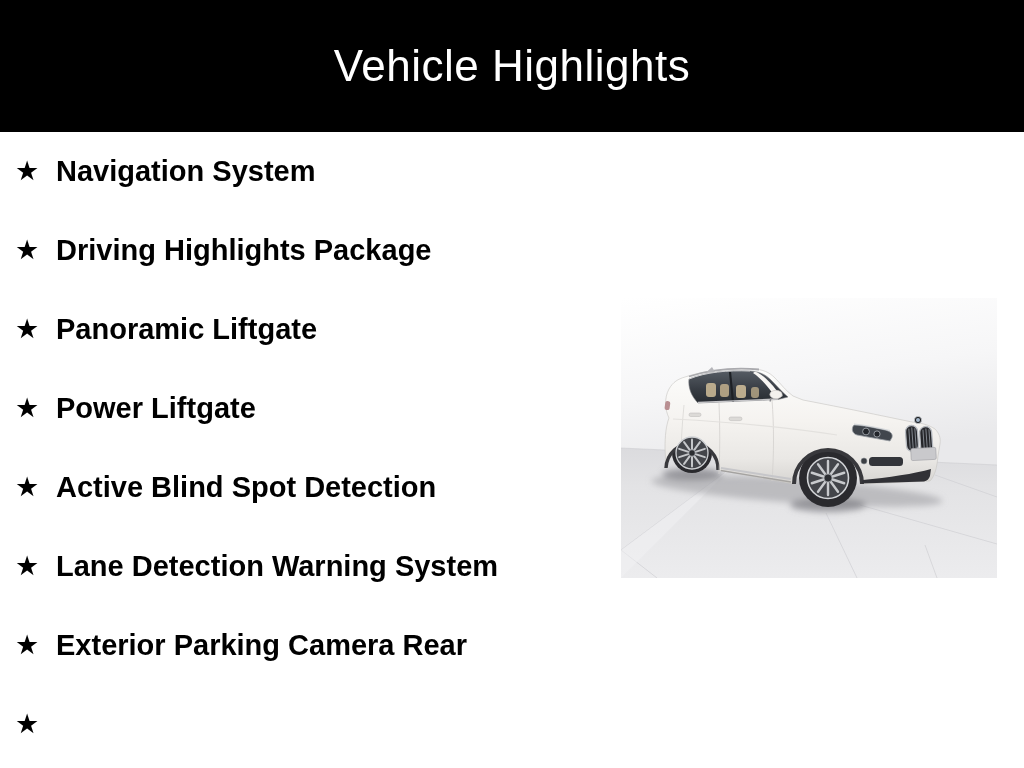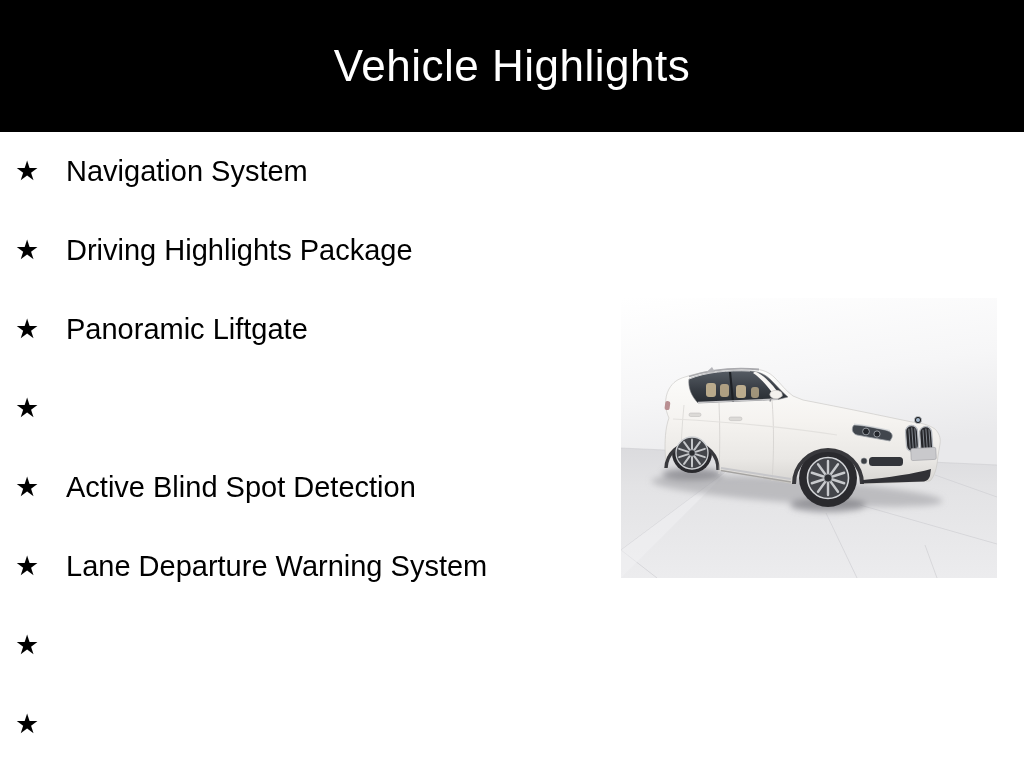--- a/index.html
+++ b/index.html
@@ -39,22 +39,23 @@
     font-size: 27px;
     line-height: 1;
     color: #000000;
     width: 26px;
     flex: 0 0 auto;
     text-align: left;
   }
   .item-text {
     font-size: 29px;
     color: #000000;
-    margin-left: 25px;
+    margin-left: 15px;
     white-space: nowrap;
+    font-weight: bold;
   }
   .photo {
     position: absolute; left: 621px; top: 298px;
     width: 376px; height: 280px;
     margin: 0;
   }
   .photo svg { display: block; }
 </style>
 </head>
 <body>
@@ -71,31 +72,33 @@
     <li>
       <span class="star">★</span>
       <span class="item-text">Driving Highlights Package</span>
     </li>
     <li>
       <span class="star">★</span>
       <span class="item-text">Panoramic Liftgate</span>
     </li>
     <li>
       <span class="star">★</span>
+      <span class="item-text">Power Liftgate</span>
     </li>
     <li>
       <span class="star">★</span>
       <span class="item-text">Active Blind Spot Detection</span>
     </li>
     <li>
       <span class="star">★</span>
-      <span class="item-text">Lane Departure Warning System</span>
-    </li>
-    <li>
-      <span class="star">★</span>
+      <span class="item-text">Lane Detection Warning System</span>
+    </li>
+    <li>
+      <span class="star">★</span>
+      <span class="item-text">Exterior Parking Camera Rear</span>
     </li>
     <li>
       <span class="star">★</span>
     </li>
   </ul>
 
 <figure class="photo">
   <svg viewBox="0 0 376 280" width="376" height="280" role="img">
     <defs>
       <linearGradient id="wallG" x1="0" y1="0" x2="0.3" y2="1">

